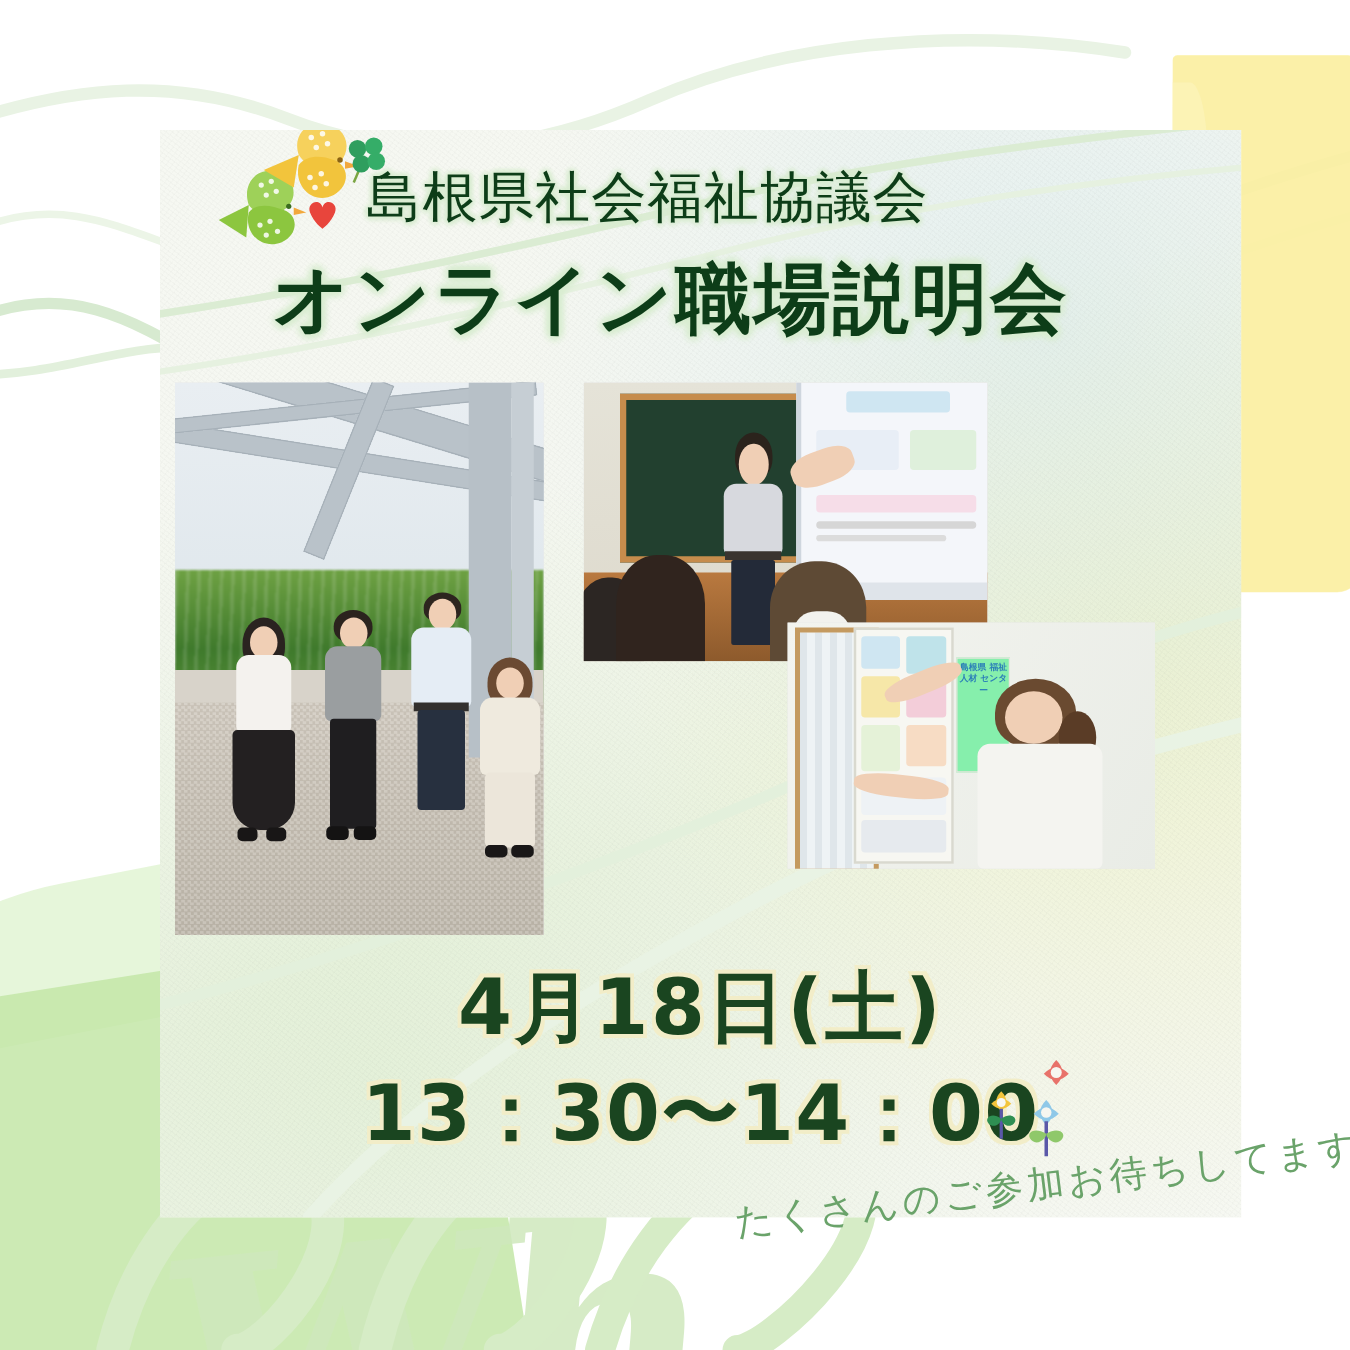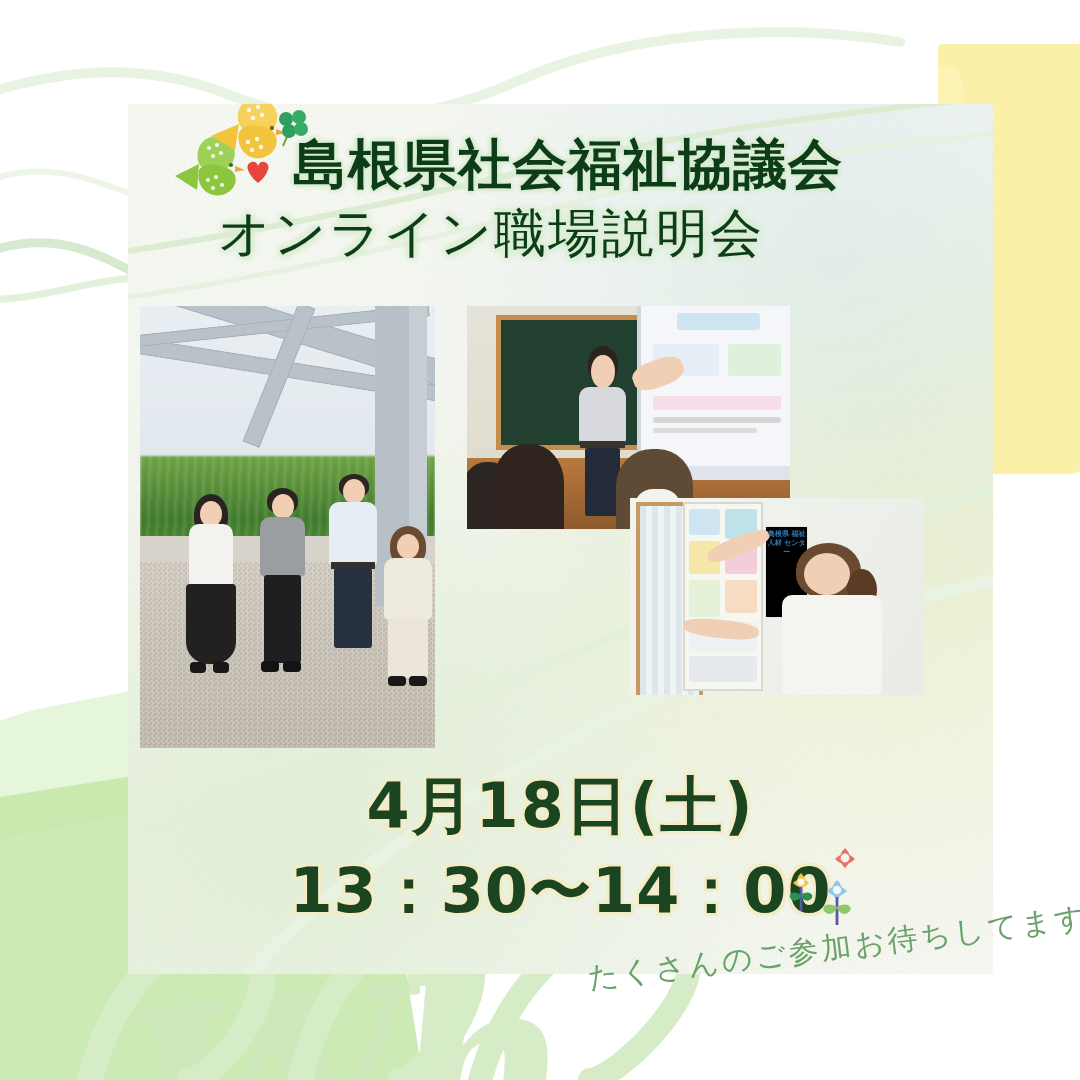--- a/index.html
+++ b/index.html
@@ -70,30 +70,30 @@
       radial-gradient(circle at 82% 18%, rgba(196,226,236,.35), transparent 42%),
       radial-gradient(circle at 92% 52%, rgba(238,240,176,.40), transparent 46%),
       radial-gradient(circle at 20% 88%, rgba(200,230,180,.30), transparent 50%);
   }
   .panel .wave-in{position:absolute;inset:0;}
 
   
   .logo{position:absolute;left:25px;top:-2px;width:160px;height:115px;}
   .org-name{
     position:absolute;left:165px;top:25px;
-    font-size:54px;font-weight:700;letter-spacing:1px;
+    font-size:44px;font-weight:400;letter-spacing:1px;
     color:#0d3d18;
     text-shadow:
       0 0 5px #d8ecd0, 2px 0 4px #d8ecd0, -2px 0 4px #d8ecd0,
       0 2px 4px #d8ecd0, 0 -2px 4px #d8ecd0;
     white-space:nowrap;
   }
   .event-title{
     position:absolute;left:90px;top:95px;
-    font-size:52px;font-weight:400;letter-spacing:2px;
+    font-size:61px;font-weight:700;letter-spacing:2px;
     color:#0d3d18;
     text-shadow:
       0 0 7px #d9edd1, 3px 0 6px #d9edd1, -3px 0 6px #d9edd1,
       0 3px 6px #d9edd1, 0 -3px 6px #d9edd1;
     white-space:nowrap;
   }
 
   
   .photo{position:absolute;overflow:hidden;background:#e8e8e8;}
   #photo-group{left:12px;top:202px;width:295px;height:442px;}
@@ -136,21 +136,21 @@
   .aud{position:absolute;bottom:0;border-radius:46% 46% 0 0;}
 
   .ctr-bg{position:absolute;inset:0;background:linear-gradient(120deg,#f3f4ef,#e9ece6);}
   .ctr-window{position:absolute;left:2%;top:2%;width:20%;height:96%;
      background:repeating-linear-gradient(90deg,#dfe6ea 0 6px,#eef3f5 6px 12px);
      border:4px solid #c49a60;}
   .ctr-rack{position:absolute;left:18%;top:2%;width:26%;height:94%;background:#f7f7f2;
      border:2px solid #d9d9cf;}
   .leaf{position:absolute;border-radius:3px;}
   .ctr-banner{position:absolute;left:46%;top:14%;width:14%;height:46%;
-     background:#000000;border:1px solid #e6e6dd;}
+     background:#86efac;border:1px solid #e6e6dd;}
   .ctr-banner span{display:block;font-size:7px;color:#2b7fb8;text-align:center;
      line-height:1.35;padding-top:3px;font-weight:700;}
   .ctr-person{position:absolute;right:4%;bottom:0;width:46%;height:82%;}
 
   
   .date-line{
     position:absolute;width:100%;text-align:center;
     font-weight:700;color:#1a4520;
     text-shadow:
       2px 0 0 #f2edc8,-2px 0 0 #f2edc8,0 2px 0 #f2edc8,0 -2px 0 #f2edc8,

